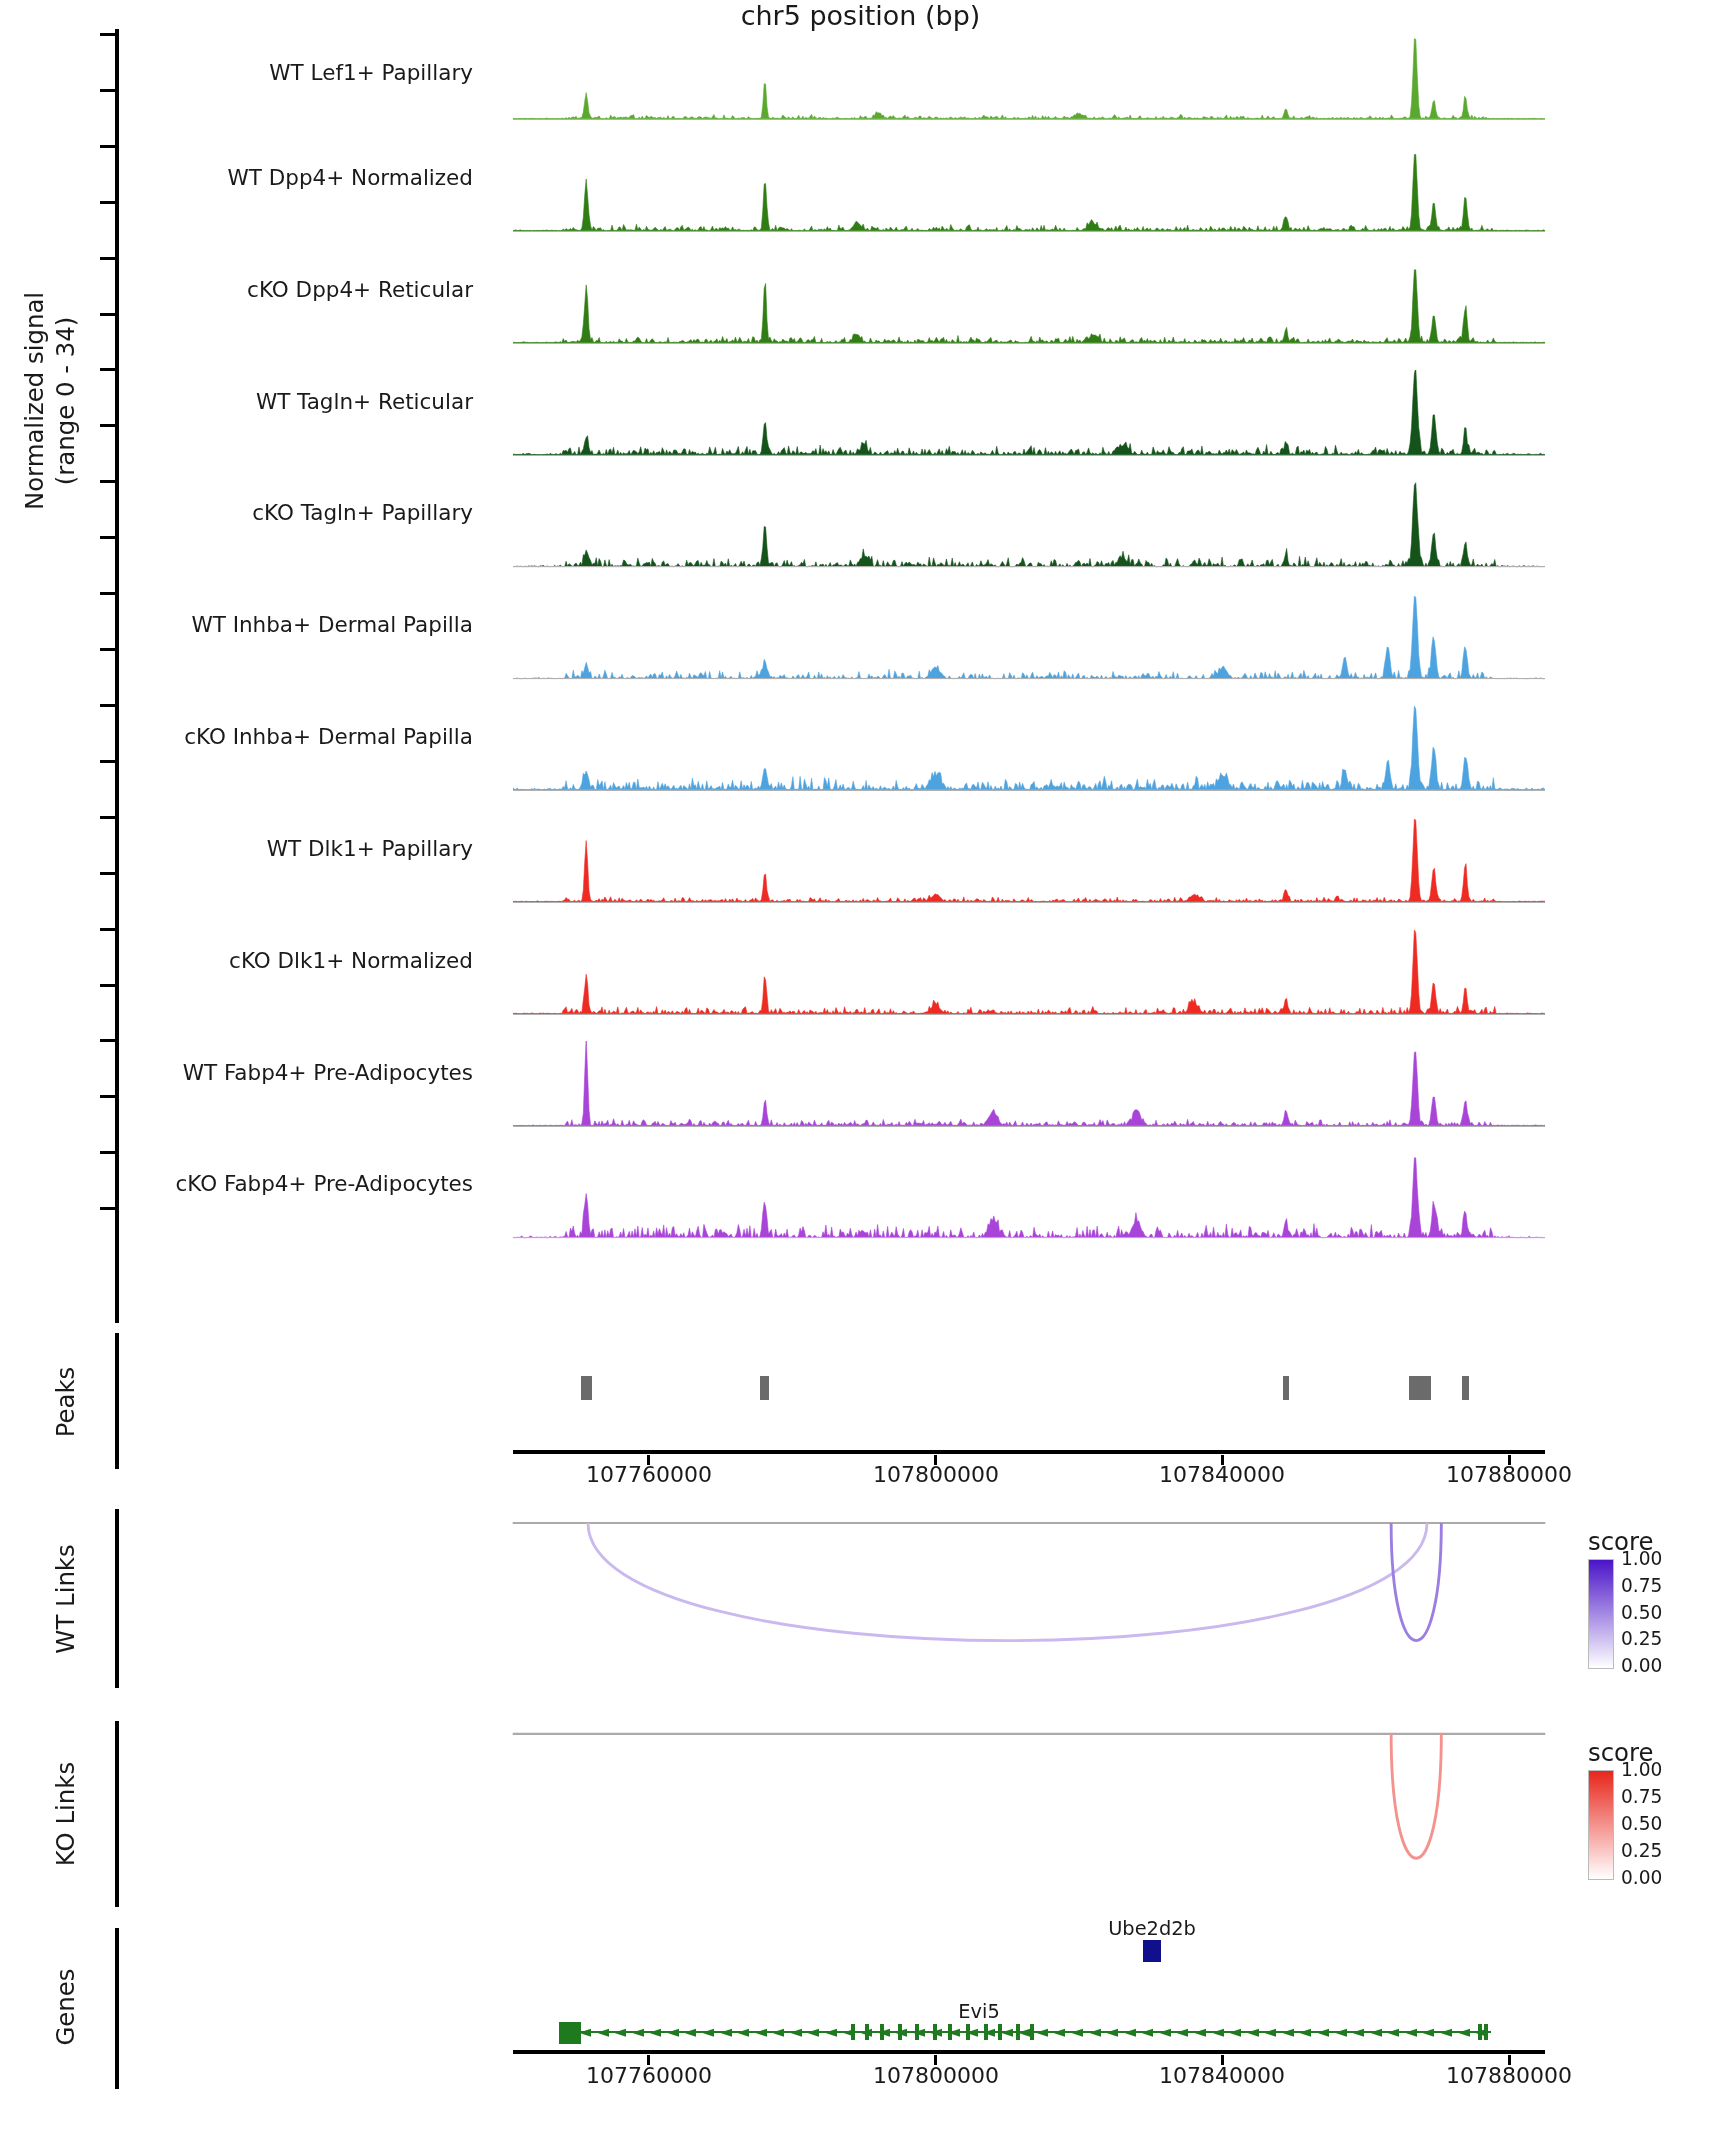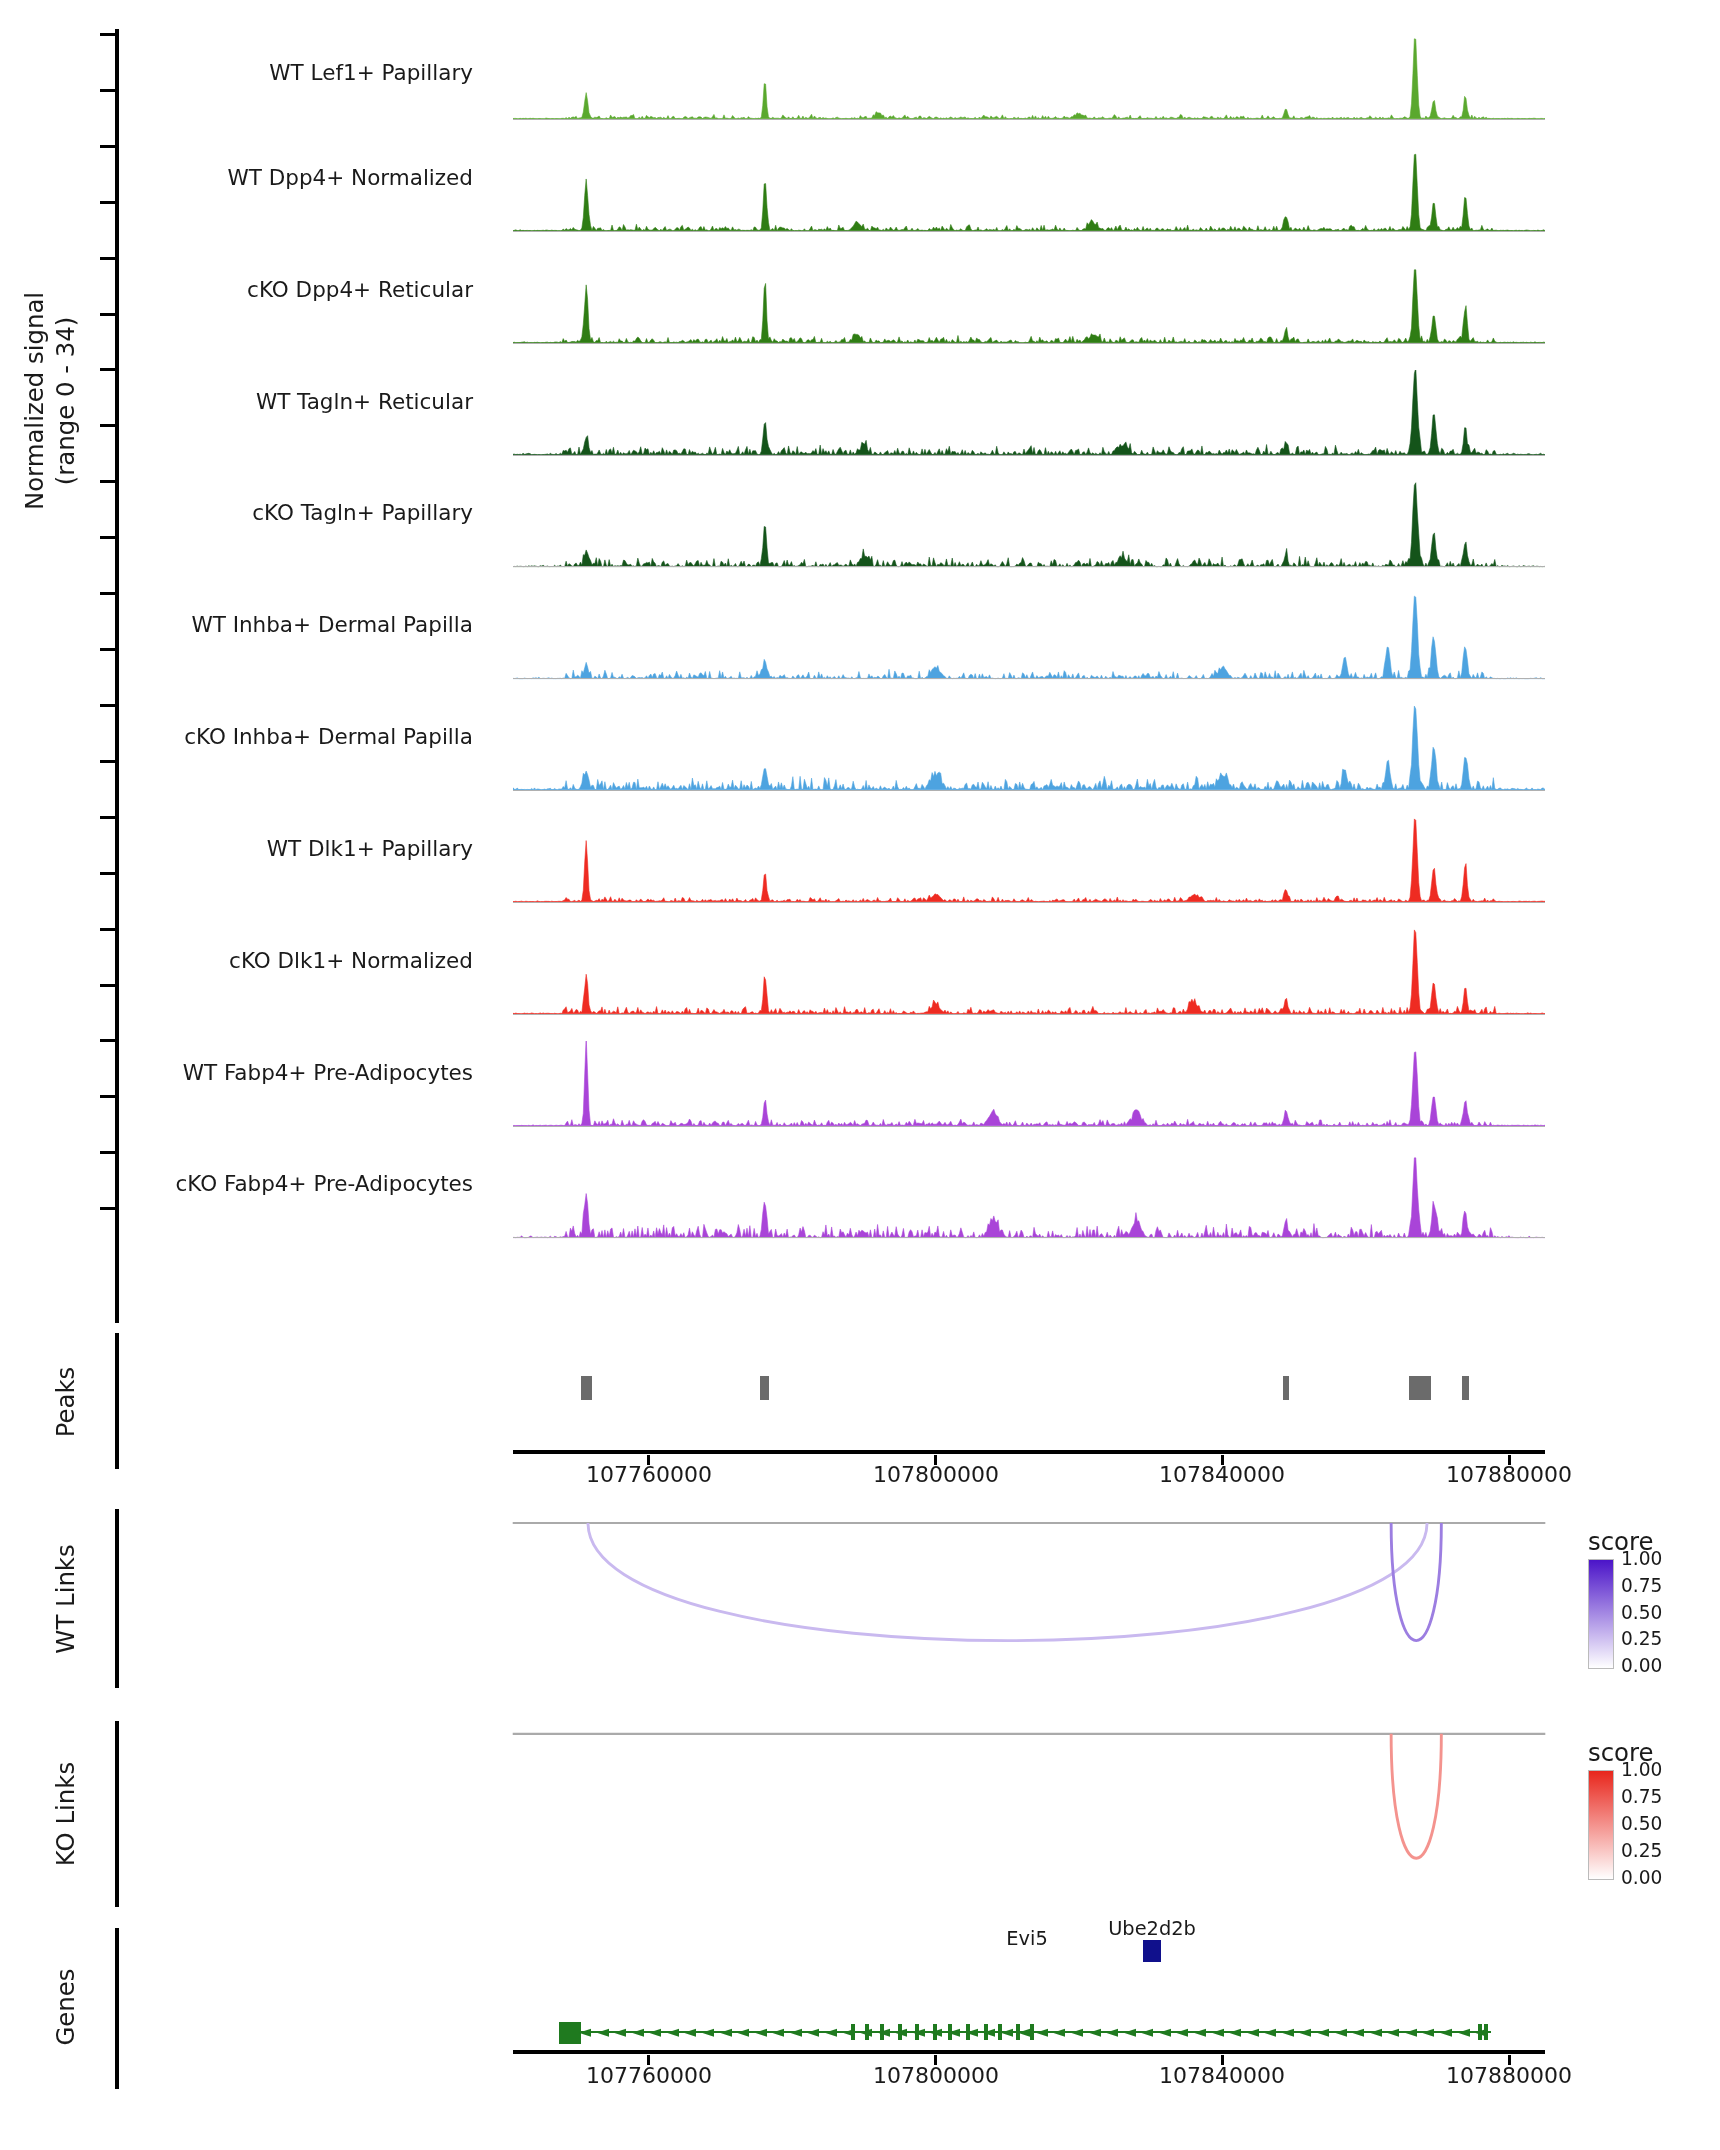--- a/index.html
+++ b/index.html
@@ -244,21 +244,21 @@
     </div>
   <div id="kolinks-container">
       <svg width="1721" height="147" style="position: absolute; left: 0px; top: 1731px;" viewBox="0 0 2400 205">
         <line x1="715" x2="2155" y1="4" y2="4" stroke="#aaaaaa" stroke-width="3"></line>
         <path d="M1940,4 C1940,235.25 2010,235.25 2010,4" fill="none" stroke="rgb(244,147,142)" stroke-width="4"></path>
       </svg>
     </div>
   <div id="genes-container">
       <div class="gene-name" style="left: 1152px; top: 1911px; margin-top: 6px;">Ube2d2b</div>
       <div class="ube-block" style="left: 1143px; width: 18px; top: 1940px; height: 21.5px;"></div>
-      <div class="gene-name" style="left: 979px; top: 1927px; margin-left: 48px;">Evi5</div>
+      <div class="gene-name" style="left: 979px; top: 2000px;">Evi5</div>
       <div class="gene-line" style="left: 559px; width: 932px; top: 2031px;"></div>
       <div class="gene-exon" style="left: 559px; width: 21.5px; top: 2022px; height: 21.5px;"></div>
       <div class="gene-exon" style="left: 851px; width: 4.3px; top: 2024px; height: 16px;"></div>
       <div class="gene-exon" style="left: 865px; width: 4.3px; top: 2024px; height: 16px;"></div>
       <div class="gene-exon" style="left: 880px; width: 4.3px; top: 2024px; height: 16px;"></div>
       <div class="gene-exon" style="left: 898px; width: 4.3px; top: 2024px; height: 16px;"></div>
       <div class="gene-exon" style="left: 915px; width: 4.3px; top: 2024px; height: 16px;"></div>
       <div class="gene-exon" style="left: 933px; width: 4.3px; top: 2024px; height: 16px;"></div>
       <div class="gene-exon" style="left: 948px; width: 4.3px; top: 2024px; height: 16px;"></div>
       <div class="gene-exon" style="left: 966px; width: 4.3px; top: 2024px; height: 16px;"></div>
@@ -342,20 +342,21 @@
       <div class="legend-tick-label" style="left: 1621px; top: 1655px;">0.00</div>
       <div class="legend-title" style="left: 1588px; top: 1738px;">score</div>
       <div class="legend-bar" style="left: 1588px; top: 1770px; height: 108px; background: linear-gradient(rgb(232, 38, 28), rgb(255, 255, 255));"></div>
       <div class="legend-tick-label" style="left: 1621px; top: 1759px;">1.00</div>
       <div class="legend-tick-label" style="left: 1621px; top: 1786px;">0.75</div>
       <div class="legend-tick-label" style="left: 1621px; top: 1813px;">0.50</div>
       <div class="legend-tick-label" style="left: 1621px; top: 1840px;">0.25</div>
       <div class="legend-tick-label" style="left: 1621px; top: 1867px;">0.00</div>
     </div>
 
+  <div class="x-title" id="x-axis-title">chr5 position (bp)</div>
 <div class="tick" style="left: 100px; top: 33px;"></div>
     <div class="tick" style="left: 100px; top: 89px;"></div>
     <div class="tick" style="left: 100px; top: 145px;"></div>
     <div class="tick" style="left: 100px; top: 201px;"></div>
     <div class="tick" style="left: 100px; top: 257px;"></div>
     <div class="tick" style="left: 100px; top: 313px;"></div>
     <div class="tick" style="left: 100px; top: 368px;"></div>
     <div class="tick" style="left: 100px; top: 424px;"></div>
     <div class="tick" style="left: 100px; top: 480px;"></div>
     <div class="tick" style="left: 100px; top: 536px;"></div>

